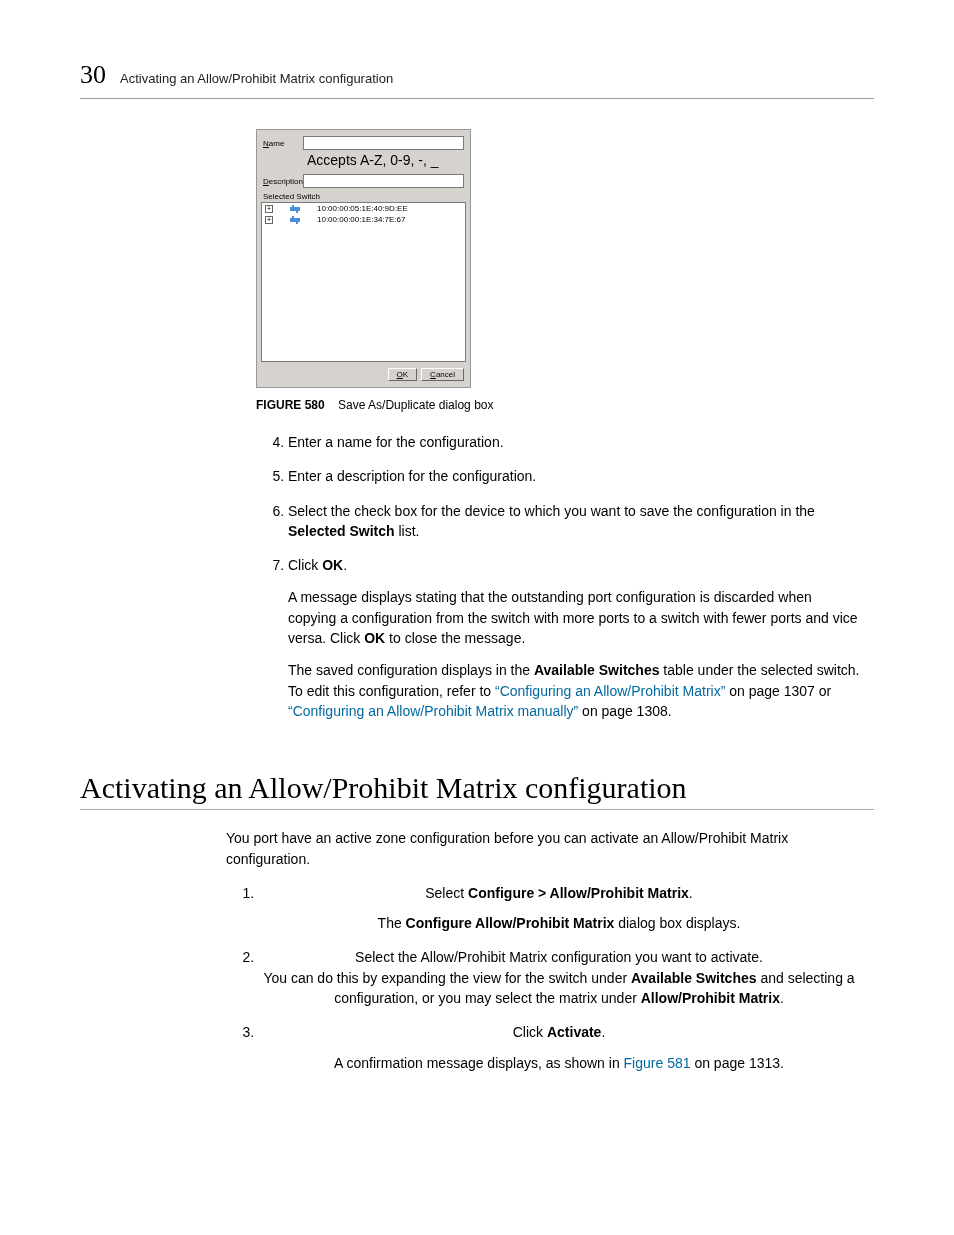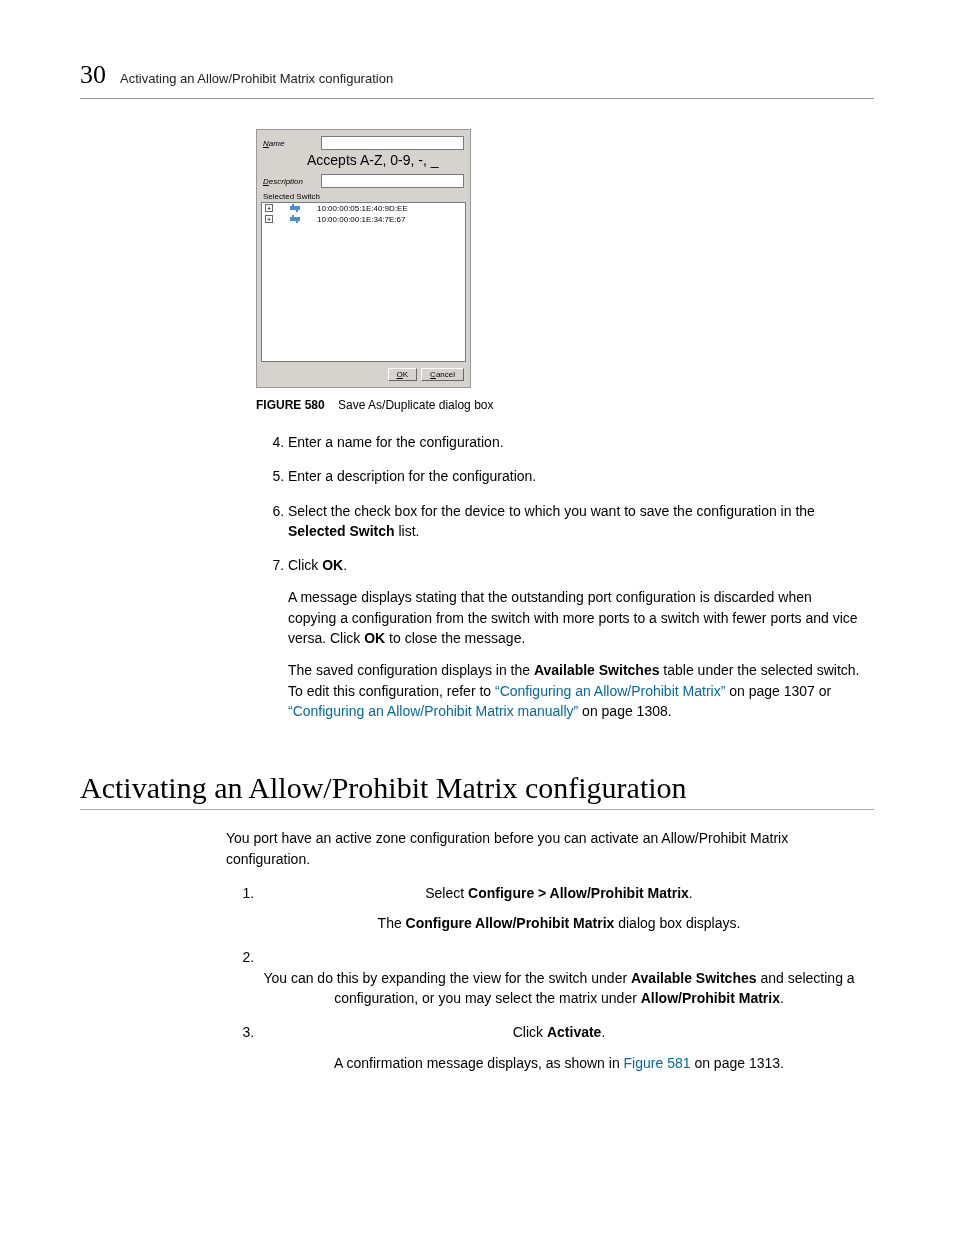--- a/index.html
+++ b/index.html
@@ -43,23 +43,22 @@
     font-family: Tahoma, Arial, sans-serif;
     font-size: 8px;
     color: #000;
   }
   .dialog .row {
     display: flex;
     align-items: center;
     padding: 2px 6px;
   }
   .dialog .lbl {
-    width: 58px;
-    font-size: 8px;
-    font-style: italic;
+    width: 40px;
+    font-size: 8px;
   }
   .dialog .und { text-decoration: underline; }
   .dialog input[type=text] {
     flex: 1;
     height: 14px;
     font-size: 8px;
     border: 1px solid #7a7a7a;
     background: #fff;
     padding: 0 2px;
   }
@@ -74,20 +73,21 @@
   }
   .dialog .list-pane {
     margin: 0 4px;
     height: 160px;
     background: #fff;
     border: 1px solid #7a7a7a;
     overflow: hidden;
   }
   .dialog .list-row {
     display: flex;
+    align-items: center;
     gap: 17px;
     padding: 1px 3px;
     font-size: 8px;
   }
   .dialog .exp {
     width: 8px; height: 8px;
     border: 1px solid #666;
     display: flex; align-items: center; justify-content: center;
     font-size: 7px; line-height: 1;
   }
@@ -242,21 +242,21 @@
 <div class="intro">You port have an active zone configuration before you can activate an Allow/Prohibit Matrix configuration.</div>
 
 <ol class="steps2">
   <li>
     <span>Select </span><span class="bold">Configure &gt; Allow/Prohibit Matrix</span><span>.</span>
     <div class="sub">
       <span>The </span><span class="bold">Configure Allow/Prohibit Matrix</span><span> dialog box displays.</span>
     </div>
   </li>
   <li>
-    <br>
+    <span>Select the Allow/Prohibit Matrix configuration you want to activate.</span><br>
     <span>You can do this by expanding the view for the switch under </span><span class="bold">Available Switches</span><span> and selecting a configuration, or you may select the matrix under </span><span class="bold">Allow/Prohibit Matrix</span><span>.</span>
   </li>
   <li>
     <span>Click </span><span class="bold">Activate</span><span>.</span>
     <div class="sub">
       <span>A confirmation message displays, as shown in </span><span class="link">Figure 581</span><span> on page 1313.</span>
     </div>
   </li>
 </ol>
 

